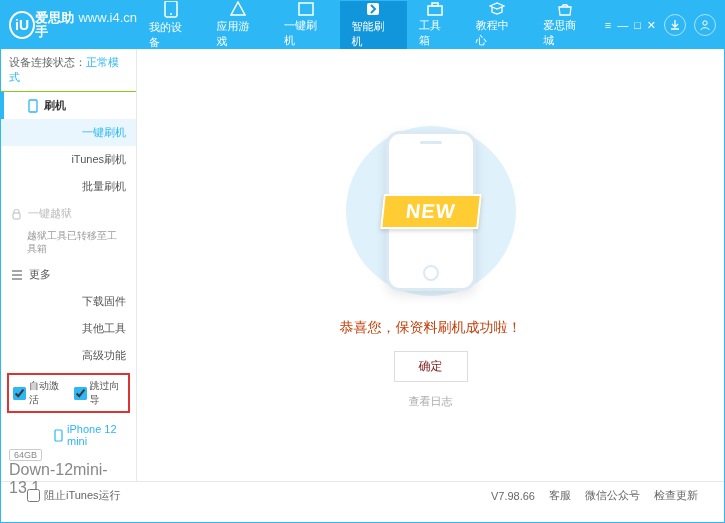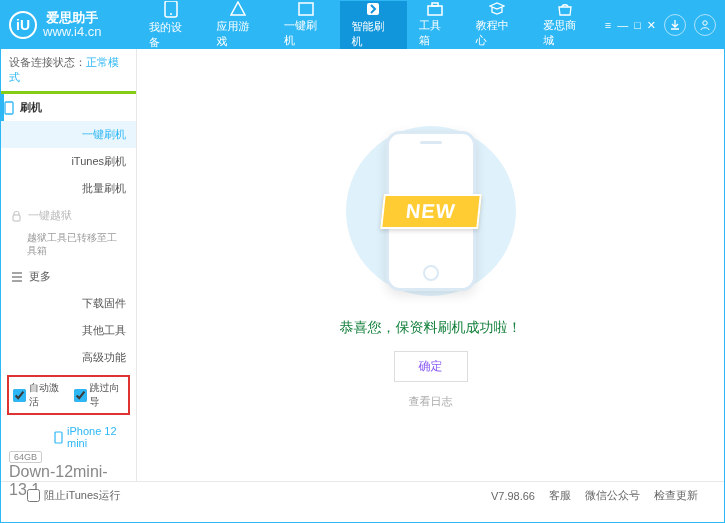--- a/index.html
+++ b/index.html
@@ -1,57 +1,57 @@
 <!DOCTYPE html>
 <html><head>
 <meta charset="utf-8">
 <style>
 * { margin: 0; padding: 0; box-sizing: border-box; font-family: "Microsoft YaHei", Arial, sans-serif; }
 body { background: #fff; width: 725px; height: 523px; overflow: hidden; border: 1px solid #2db7f5; }
 .titlebar { height: 48px; background: #2db7f5; display: flex; align-items: center; color: #fff; padding: 0 8px; }
-.logo-block { display: flex; align-items: center; gap: 6px; width: 128px; }
+.logo-block { display: flex; align-items: center; width: 128px; }
 .logo-circle { width: 28px; height: 28px; border: 2px solid #fff; border-radius: 50%; display: flex; align-items: center; justify-content: center; font-weight: bold; font-size: 14px; }
-.logo-text { display: flex; flex-direction: column; line-height: 1.1; text-align: center; }
+.logo-text { display: flex; flex-direction: row; line-height: 1.1; }
 .logo-text .name { font-size: 13px; font-weight: bold; }
 .logo-text .url { font-size: 13px; opacity: 0.9; }
 .tabs { display: flex; flex: 1; }
 .tab { display: flex; flex-direction: column; align-items: center; justify-content: center; padding: 4px 12px; font-size: 11px; cursor: pointer; gap: 2px; height: 48px; }
 .tab.active { background: #1296db; }
 .tab .ticon { width: 18px; height: 18px; display: flex; align-items: center; justify-content: center; }
 .title-ctrl { display: flex; gap: 8px; align-items: center; font-size: 11px; }
 .title-ctrl .rbtn { width: 22px; height: 22px; border: 1px solid rgba(255,255,255,0.6); border-radius: 50%; display: flex; align-items: center; justify-content: center; cursor: pointer; }
 .winbtns { display: flex; gap: 6px; margin-left: 6px; }
 .winbtns span { cursor: pointer; font-size: 11px; }
 
 .content { display: flex; height: 432px; }
 .sidebar { width: 136px; border-right: 1px solid #e8e8e8; display: flex; flex-direction: column; font-size: 11px; }
-.status-row { padding: 6px 8px; color: #666; border-bottom: 3px solid #84cc16; }
+.status-row { padding: 6px 8px; color: #666; border-bottom: 1px solid #84cc16; }
 .status-row .val { color: #2db7f5; }
 .side-sec { padding: 6px 10px; display: flex; align-items: center; gap: 6px; color: #555; cursor: pointer; }
-.side-sec.head { font-weight: bold; color: #333; border-left: 3px solid #2db7f5; padding-left: 0; }
+.side-sec.head { font-weight: bold; color: #333; border-left: 3px solid #2db7f5; padding-left: 24px; }
 .side-item { padding: 6px 10px 6px 26px; color: #555; cursor: pointer; text-align: right; }
 .side-item.active { color: #2db7f5; background: #eaf6fd; }
 .sub-note { font-size: 10px; color: #999; padding: 2px 10px 6px 26px; line-height: 1.3; }
 .checks { border: 2px solid #d33; margin: 4px 6px; padding: 4px; display: flex; gap: 10px; font-size: 10px; color: #555; }
 .checks label { display: flex; align-items: center; gap: 3px; cursor: pointer; }
 .checks input { accent-color: #2db7f5; }
 .device-block { padding: 6px 8px; }
 .device-name { color: #2db7f5; font-size: 11px; display: flex; align-items: center; gap: 4px; margin-left: 45px; }
 .device-badge { border: 1px solid #ccc; border-radius: 2px; font-size: 9px; padding: 0 4px; color: #888; display: inline-block; margin-top: 2px; }
 .device-sub { font-size: 16px; color: #888; }
 
 .main { flex: 1; display: flex; flex-direction: column; align-items: center; justify-content: center; position: relative; }
 .phone-img { width: 140px; height: 180px; position: relative; display: flex; align-items: center; justify-content: center; }
 .phone { width: 90px; height: 160px; background: #fff; border: 3px solid #dbe9f5; border-radius: 14px; box-shadow: 0 4px 12px rgba(0,0,0,0.1); position: relative; }
 .phone::before { content:""; position:absolute; top:7px; left:50%; transform:translateX(-50%); width:22px; height:3px; background:#dbe9f5; border-radius:2px;}
 .phone::after { content:""; position:absolute; bottom:7px; left:50%; transform:translateX(-50%); width:12px; height:12px; border:2px solid #dbe9f5; border-radius:50%;}
 .ribbon { position: absolute; background: #ffcc33; color: #fff; font-weight: bold; font-size: 20px; padding: 4px 22px; transform: skewX(-6deg); box-shadow: 0 2px 4px rgba(0,0,0,0.15); letter-spacing: 1px; border: 2px solid #fff; }
 .circle-bg { position:absolute; width:170px; height:170px; background:#dff1fb; border-radius:50%; z-index:-1;}
-.success-text { font-size: 14px; color: #15803d; margin-top: 18px; }
-.ok-btn { margin-top: 14px; padding: 6px 24px; border: 1px solid #ddd; background: #fff; font-size: 12px; color: #8b5cf6; cursor: pointer; }
+.success-text { font-size: 14px; color: #c2410c; margin-top: 18px; }
+.ok-btn { margin-top: 14px; padding: 6px 24px; border: 1px solid #ddd; background: #fff; font-size: 12px; color: #7f1d1d; cursor: pointer; }
 .log-link { margin-top: 12px; font-size: 11px; color: #aaa; cursor: pointer; }
 
 .statusbar { height: 28px; border-top: 1px solid #e8e8e8; display: flex; align-items: center; font-size: 11px; color: #666; padding: 0 26px; justify-content: space-between; }
 .statusbar .left { display: flex; align-items: center; gap: 4px; }
 .statusbar .right { display: flex; gap: 14px; align-items: center; }
 svg { display: block; }
 </style>
 </head>
 <body>
 

